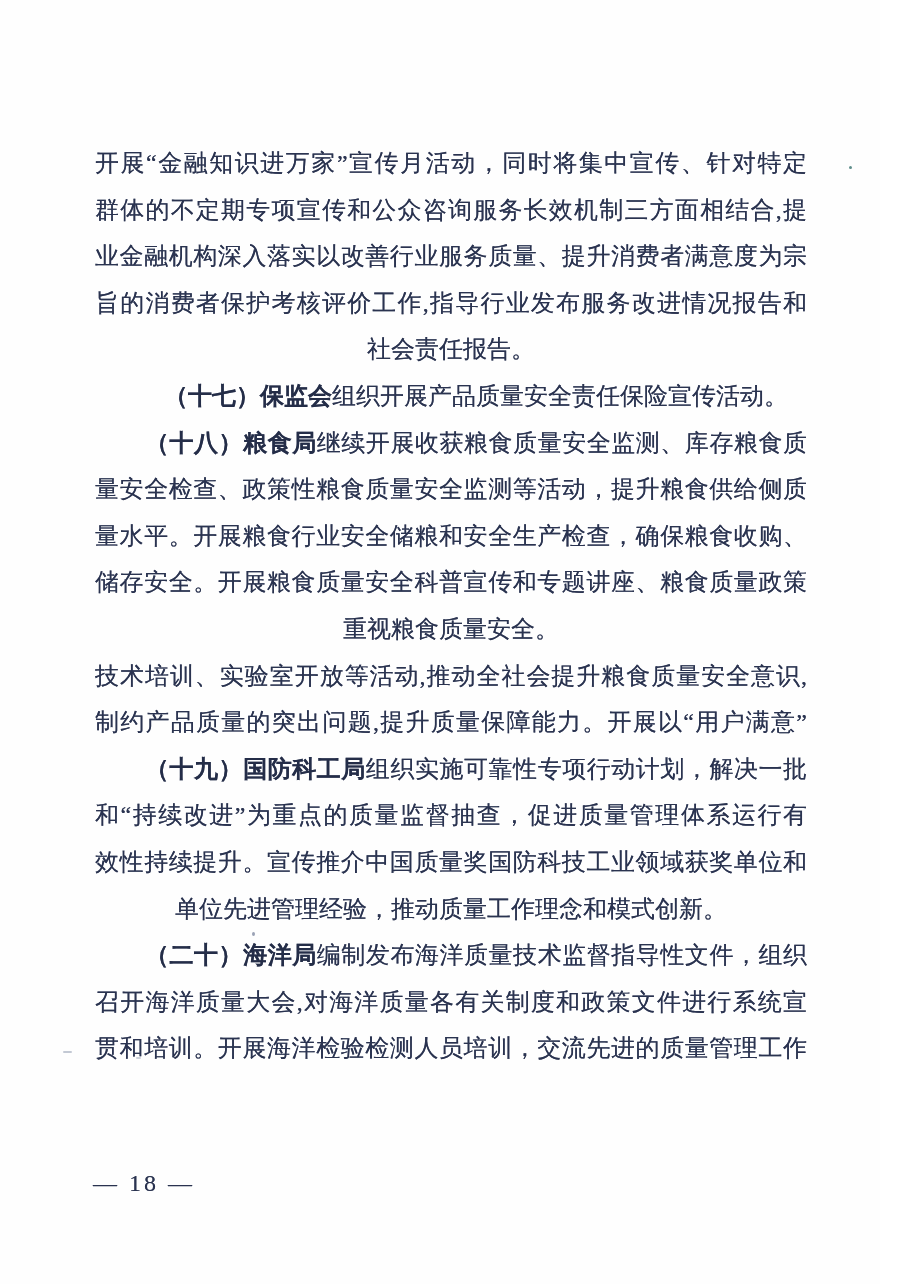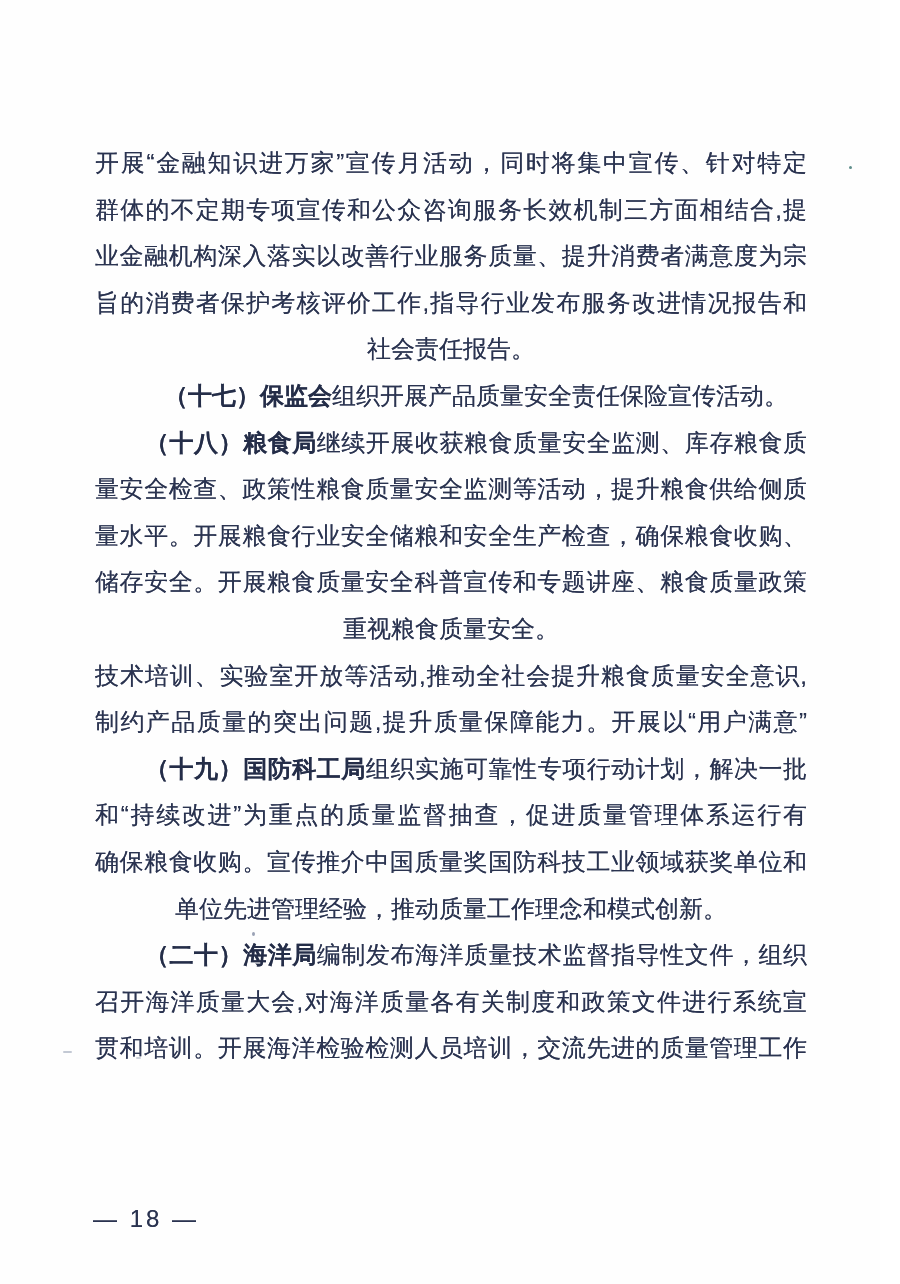--- a/index.html
+++ b/index.html
@@ -1,21 +1,21 @@
 <!DOCTYPE html>
 <html><head>
 <meta charset="utf-8">
 <style>
   html, body { margin: 0; padding: 0; }
   .page {
     position: relative;
     width: 880px;
     height: 1284px;
     background: #fefefe;
-    font-family: Liberation Sans, sans-serif;
+    font-family: Liberation Serif, serif;
     color: #2a3350;
     overflow: hidden;
   }
   .content {
     position: absolute;
     left: 95px;
     top: 140px;
     width: 712px;
     font-size: 24px;
     line-height: 46.6px;
@@ -33,21 +33,21 @@
   .line.indent {
     padding-left: 50px;
   }
   .bold {
     font-weight: 700;
     color: #242d48;
   }
   .footer {
     position: absolute;
     left: 93px;
-    top: 1205px;
+    top: 1170px;
     font-size: 24px;
     letter-spacing: 3px;
     color: #2a3350;
     text-shadow: 0 0 0.6px rgba(42, 51, 80, 0.7);
   }
   .speck { position: absolute; border-radius: 50%; }
   .speck-1 { left: 849px; top: 166px; width: 3px; height: 3px; background: #5f8e8b; }
   .speck-2 { left: 252px; top: 932px; width: 3px; height: 4px; background: #9aa2b5; }
   .speck-3 { left: 63px; top: 1051px; width: 9px; height: 2px; border-radius: 1px; background: #c3c9d4; }
   .speck-4 { left: 136px; top: 1057px; width: 5px; height: 2px; border-radius: 1px; background: #ccd1db; }
@@ -70,21 +70,21 @@
     <div class="line j">量安全检查、政策性粮食质量安全监测等活动，提升粮食供给侧质</div>
     <div class="line j">量水平。开展粮食行业安全储粮和安全生产检查，确保粮食收购、</div>
     <div class="line j">储存安全。开展粮食质量安全科普宣传和专题讲座、粮食质量政策</div>
     <div class="line">重视粮食质量安全。</div>
     <div class="line j">技术培训、实验室开放等活动,推动全社会提升粮食质量安全意识,</div>
 
     <div class="line j">制约产品质量的突出问题,提升质量保障能力。开展以“用户满意”</div>
 
     <div class="line indent j"><span class="bold">（十九）国防科工局</span><span>组织实施可靠性专项行动计划，解决一批</span></div>
     <div class="line j">和“持续改进”为重点的质量监督抽查，促进质量管理体系运行有</div>
-    <div class="line j">确保粮食收购。宣传推介中国质量奖国防科技工业领域获奖单位和</div>
+    <div class="line j">效性持续提升。宣传推介中国质量奖国防科技工业领域获奖单位和</div>
     <div class="line">单位先进管理经验，推动质量工作理念和模式创新。</div>
 
     <div class="line indent j"><span class="bold">（二十）海洋局</span><span>编制发布海洋质量技术监督指导性文件，组织</span></div>
 
     <div class="line j">召开海洋质量大会,对海洋质量各有关制度和政策文件进行系统宣</div>
     <div class="line j">贯和培训。开展海洋检验检测人员培训，交流先进的质量管理工作</div>
   </div>
 
   <div class="footer">— 18 —</div>
 

